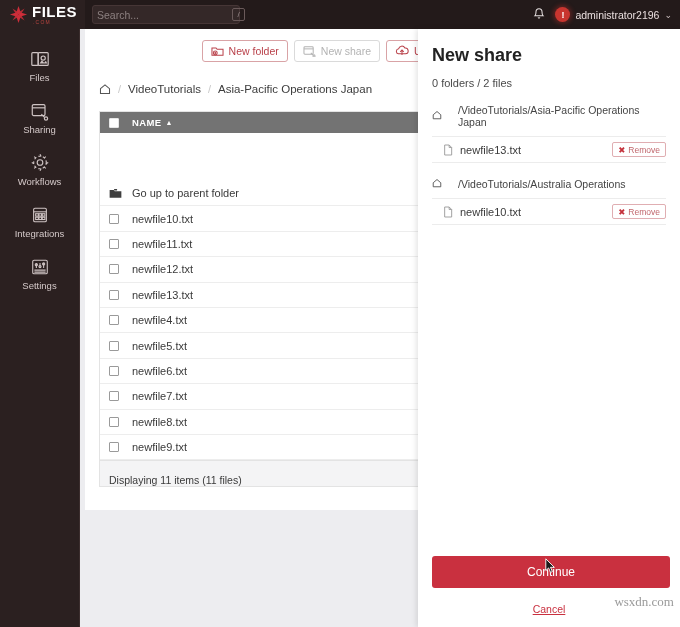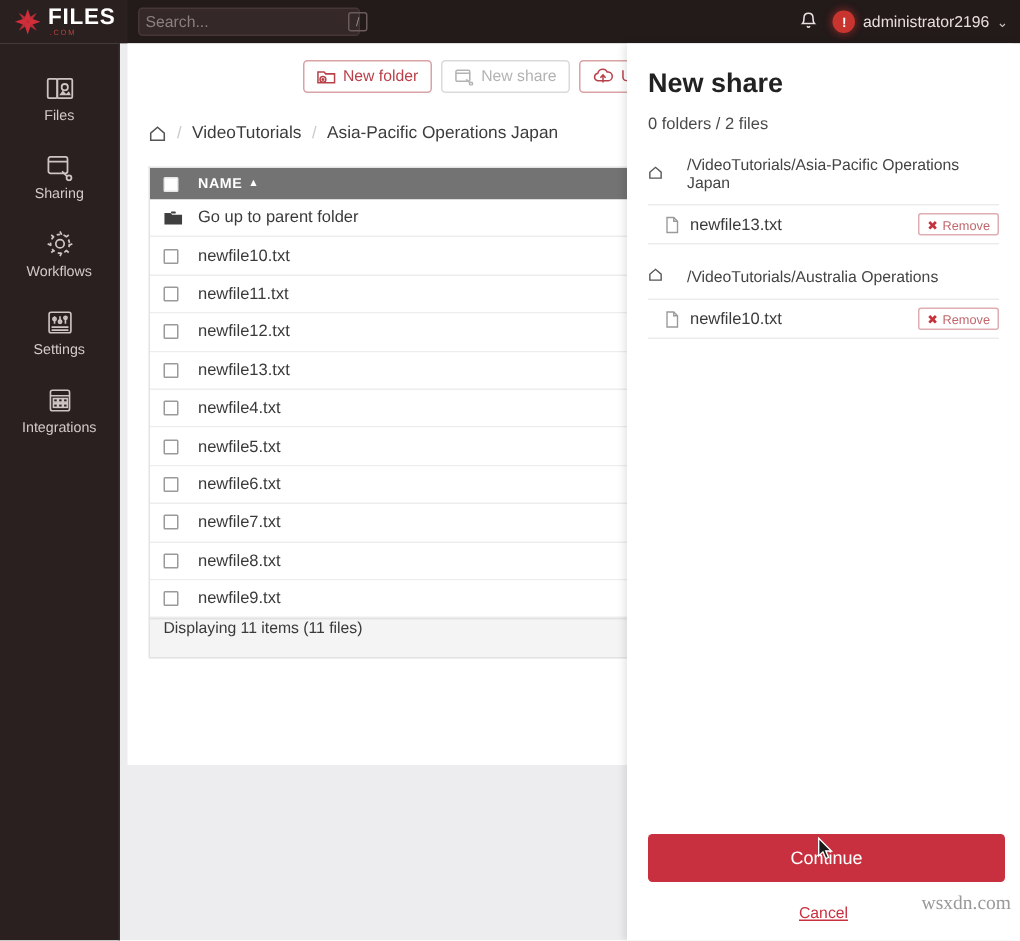--- a/index.html
+++ b/index.html
@@ -260,29 +260,29 @@
     display: flex;
     align-items: center;
     padding: 0 9px;
     box-sizing: border-box;
     gap: 13px;
     border-bottom: 1px solid #ededed;
     background: #fff;
     font-size: 11px;
     color: #3a3a3a;
   }
-  .trow.parent-row { gap: 10px; }
+  .trow.parent-row { gap: 10px; margin-top: 48px; }
   .folder-up-icon { color: #444; display: flex; }
   #table-footer {
     height: 27px;
     background: #f4f4f5;
     border-top: 1px solid #e3e3e3;
     border-bottom: 1px solid #e3e3e3;
     display: flex;
-    align-items: flex-start;
+    align-items: flex-end;
     padding-left: 9px;
     font-size: 10.5px;
     color: #3a3a3a;
     box-sizing: border-box;
   }
 
   
   #table-scroll {
     position: absolute;
     left: 404px; top: 127px;
@@ -479,45 +479,45 @@
                  M5.3 5.3 L7.5 7 M18.7 18.7 L16.5 17 M5.3 18.7 L7.5 17 M18.7 5.3 L16.5 7"></path>
         <circle cx="12" cy="12" r="7.2" stroke-dasharray="2.6 2.6"></circle>
       </svg>
     </span>
     <span class="nav-label">Workflows</span>
   </div>
 
   <div class="nav-item">
     <span class="nav-icon">
       <svg width="22" height="20" viewBox="0 0 24 22" fill="none" stroke="#cfc4c4" stroke-width="1.2">
-        <rect x="4" y="3.5" width="16" height="15" rx="1.5"></rect>
-        <path d="M8 6.5 L8 12 M12 6.5 L12 12 M16 6.5 L16 12"></path>
-        <circle cx="8" cy="8.5" r="1.2"></circle>
-          <circle cx="12" cy="10.5" r="1.2"></circle>
-          <circle cx="16" cy="7.6" r="1.2"></circle>
-        <path d="M5.8 14.4 L18.2 14.4 M5.8 16.6 L18.2 16.6"></path>
-      </svg>
-    </span>
-    <span class="nav-label">Settings</span>
-  </div>
-
-  <div class="nav-item">
-    <span class="nav-icon">
-      <svg width="22" height="20" viewBox="0 0 24 22" fill="none" stroke="#cfc4c4" stroke-width="1.2">
         <rect x="5" y="3.5" width="14" height="15" rx="1.5"></rect>
         <path d="M5 7.5 L19 7.5"></path>
         <rect x="7.2" y="9.6" width="3" height="2.6"></rect>
           <rect x="10.8" y="9.6" width="3" height="2.6"></rect>
           <rect x="14.4" y="9.6" width="3" height="2.6"></rect>
         <rect x="7.2" y="13.4" width="3" height="2.6"></rect>
           <rect x="10.8" y="13.4" width="3" height="2.6"></rect>
           <rect x="14.4" y="13.4" width="3" height="2.6"></rect>
       </svg>
     </span>
     <span class="nav-label">Integrations</span>
+  </div>
+
+  <div class="nav-item">
+    <span class="nav-icon">
+      <svg width="22" height="20" viewBox="0 0 24 22" fill="none" stroke="#cfc4c4" stroke-width="1.2">
+        <rect x="4" y="3.5" width="16" height="15" rx="1.5"></rect>
+        <path d="M8 6.5 L8 12 M12 6.5 L12 12 M16 6.5 L16 12"></path>
+        <circle cx="8" cy="8.5" r="1.2"></circle>
+          <circle cx="12" cy="10.5" r="1.2"></circle>
+          <circle cx="16" cy="7.6" r="1.2"></circle>
+        <path d="M5.8 14.4 L18.2 14.4 M5.8 16.6 L18.2 16.6"></path>
+      </svg>
+    </span>
+    <span class="nav-label">Settings</span>
   </div>
 </div>
 
 <div id="main">
   <div id="content-card">
 
     <div id="toolbar">
       <button class="tbtn">
         <span>
           <svg width="13" height="12" viewBox="0 0 14 13" fill="none" stroke="#b9414a" stroke-width="1.1">

